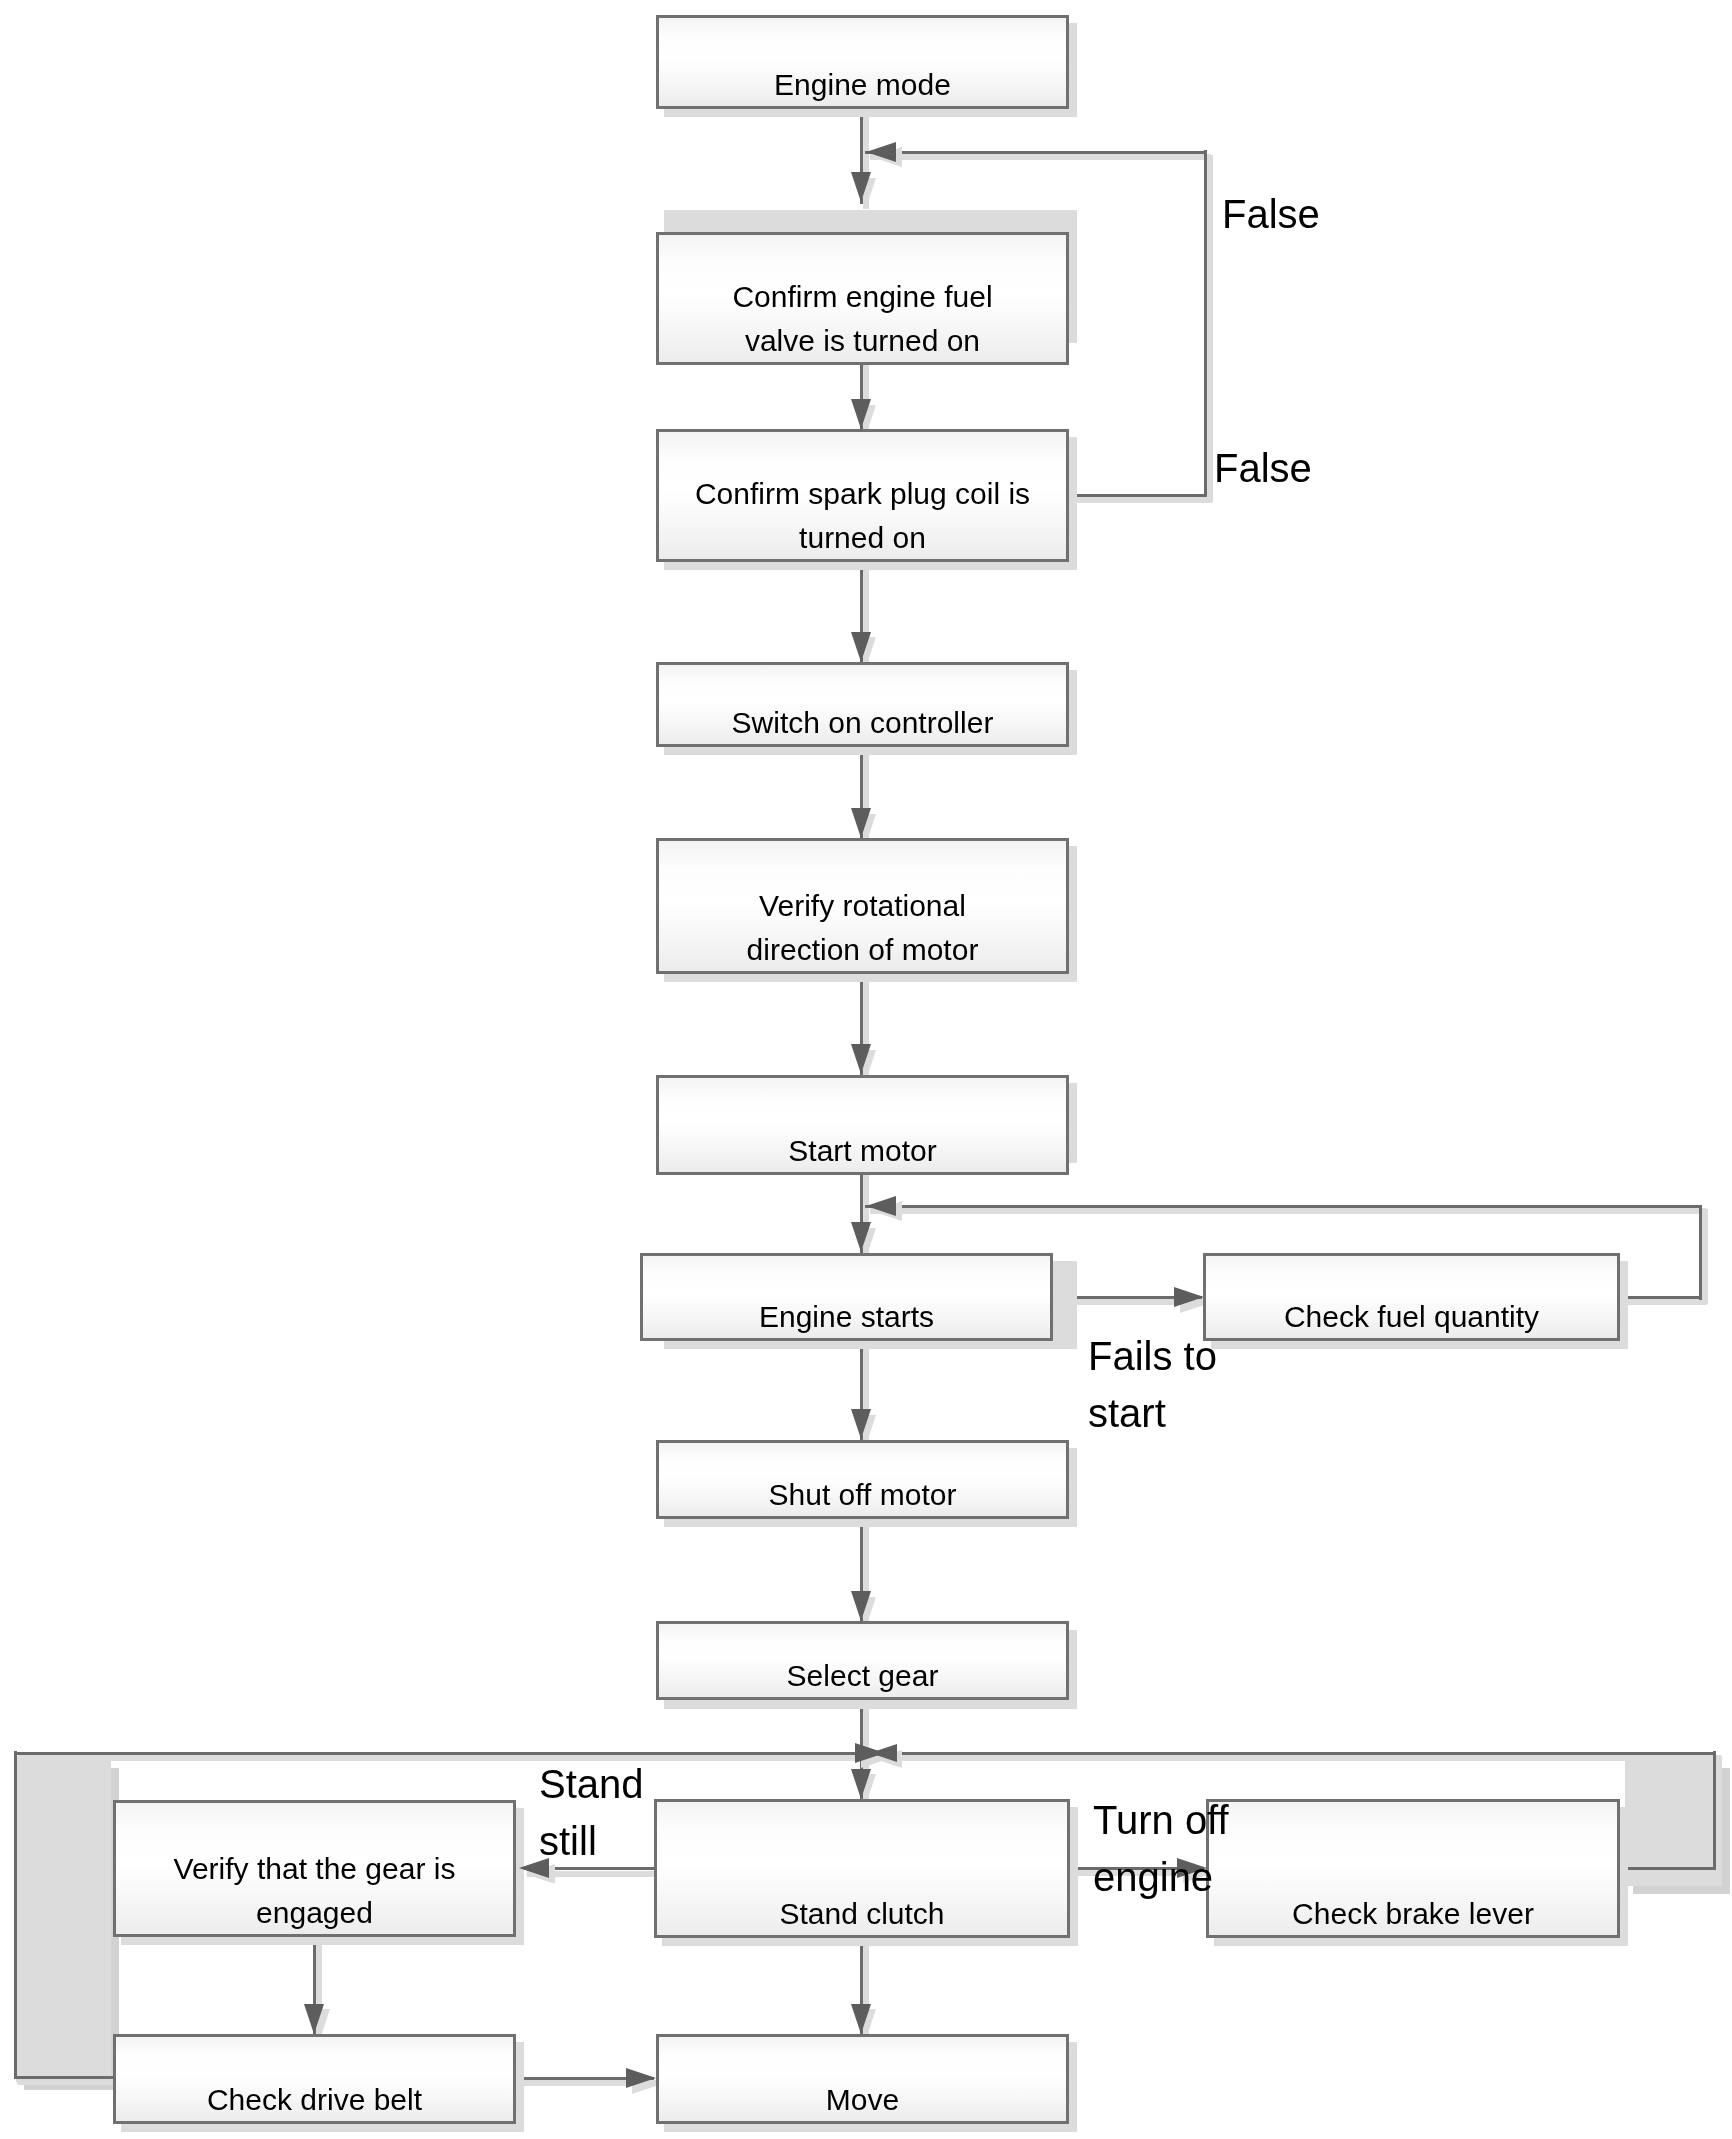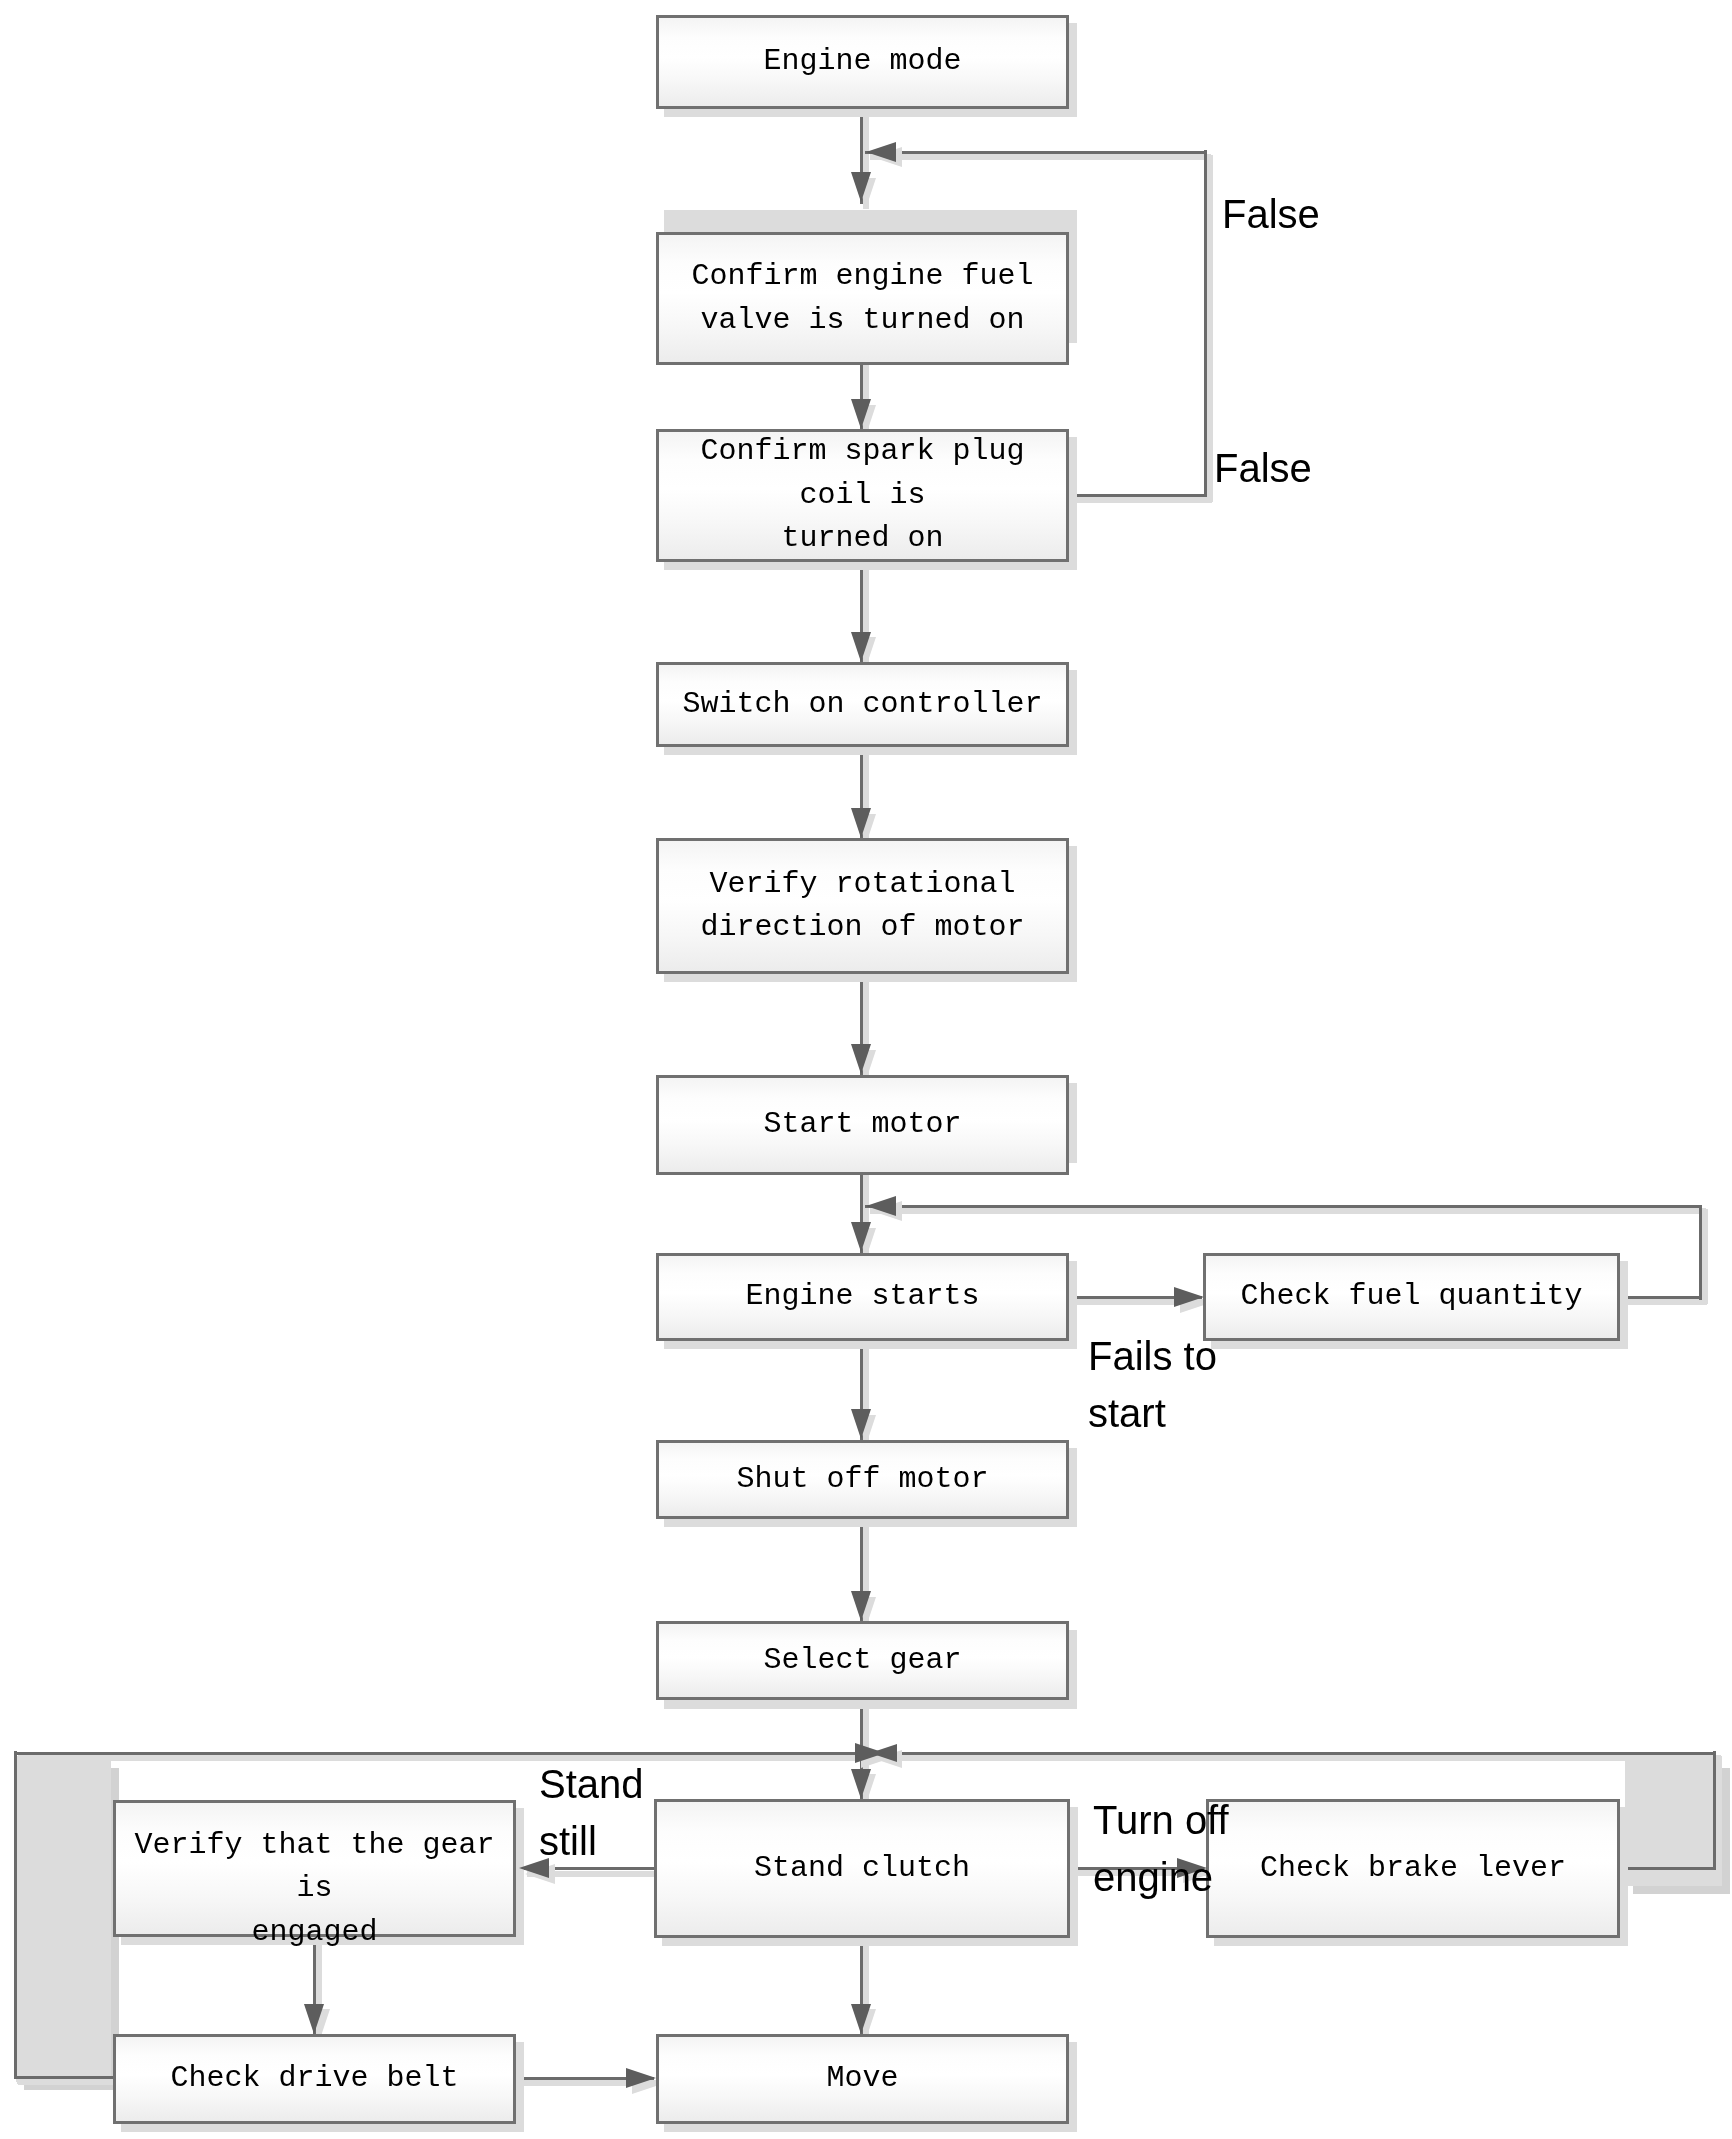--- a/index.html
+++ b/index.html
@@ -6,23 +6,22 @@
   body{width:1732px;height:2140px;font-family:"Liberation Sans", sans-serif;}
   #diagram-canvas{position:relative;overflow:hidden;background:#ffffff;}
   .layer{position:absolute;left:0;top:0;right:0;bottom:0;pointer-events:none;}
   .seg,.band,.nodeshadow,.tri{position:absolute;}
   .tri{width:0;height:0;}
   .node{
     position:absolute;
     box-sizing:border-box;
     border:3.1px solid #707070;
     background:linear-gradient(180deg,#f4f4f4 0%,#fdfdfd 22%,#ffffff 45%,#f7f7f7 72%,#ececec 100%);
-    display:flex;align-items:center;justify-content:center;
+    display:flex;align-items:flex-end;justify-content:center;
     text-align:center;
-    font-family:Liberation Mono, monospace;
   }
   .node-label{
     font-size:30px;
     line-height:1.45;
     color:#000000;
     white-space:pre-line;
     padding:0 5px;
   }
   .flabel{
     position:absolute;
@@ -153,21 +152,21 @@
       <div class="node" style="left: 656px; top: 662px; width: 413px; height: 85px; border-color: rgb(112, 112, 112);">
         <div class="node-label" style="color: rgb(0, 0, 0);">Switch on controller</div>
       </div>
       <div class="node" style="left: 656px; top: 838px; width: 413px; height: 136px; border-color: rgb(112, 112, 112);">
         <div class="node-label" style="color: rgb(0, 0, 0);">Verify rotational
 direction of motor</div>
       </div>
       <div class="node" style="left: 656px; top: 1075px; width: 413px; height: 100px; border-color: rgb(112, 112, 112);">
         <div class="node-label" style="color: rgb(0, 0, 0);">Start motor</div>
       </div>
-      <div class="node" style="left: 656px; top: 1253px; width: 413px; height: 88px; border-color: rgb(112, 112, 112);">
+      <div class="node" style="left: 640px; top: 1253px; width: 413px; height: 88px; border-color: rgb(112, 112, 112);">
         <div class="node-label" style="color: rgb(0, 0, 0);">Engine starts</div>
       </div>
       <div class="node" style="left: 1203px; top: 1253px; width: 417px; height: 88px; border-color: rgb(112, 112, 112);">
         <div class="node-label" style="color: rgb(0, 0, 0);">Check fuel quantity</div>
       </div>
       <div class="node" style="left: 656px; top: 1440px; width: 413px; height: 79px; border-color: rgb(112, 112, 112);">
         <div class="node-label" style="color: rgb(0, 0, 0);">Shut off motor</div>
       </div>
       <div class="node" style="left: 656px; top: 1621px; width: 413px; height: 79px; border-color: rgb(112, 112, 112);">
         <div class="node-label" style="color: rgb(0, 0, 0);">Select gear</div>

